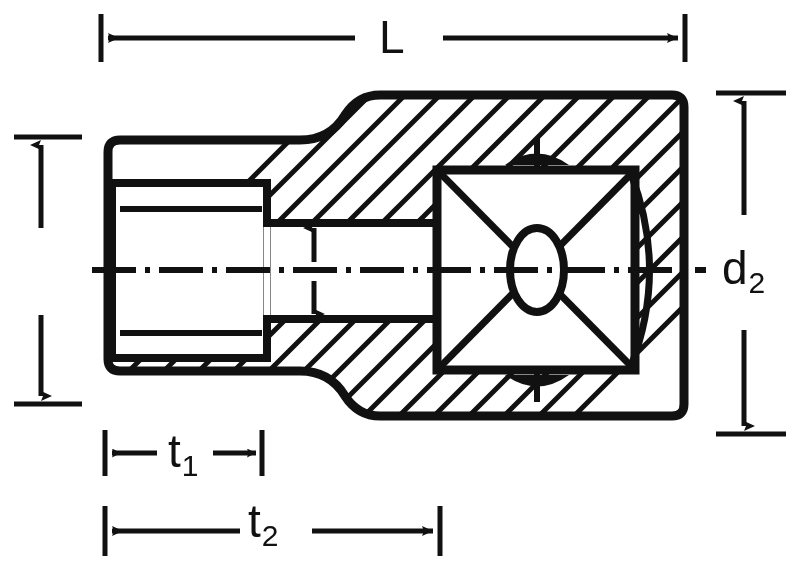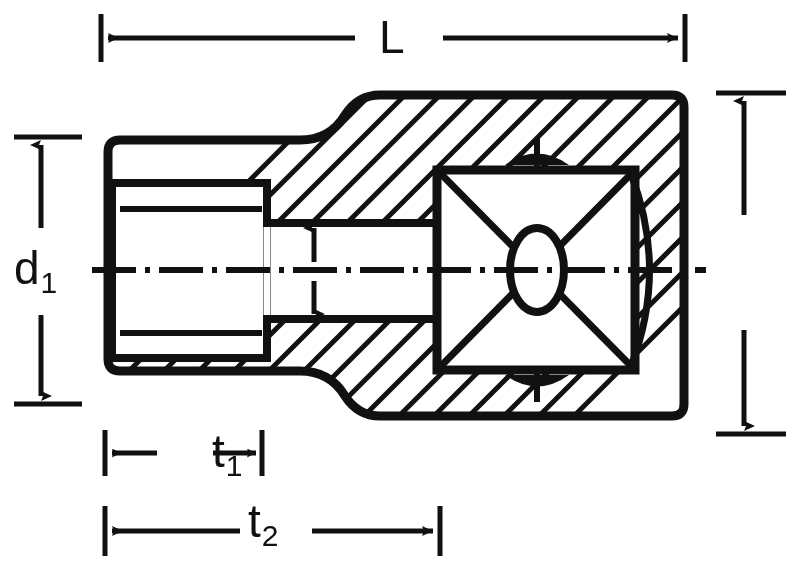--- a/index.html
+++ b/index.html
@@ -39,21 +39,21 @@
   }
   .dim-label .sub {
     font-size: 30px;
     vertical-align: -0.30em;
     margin-left: 1px;
   }
   .lbl-L   { left: 379px; top: 14px; }
   .lbl-d1  { left: 14px;  top: 245px; }
   .lbl-d2  { left: 722px; top: 245px; }
   .lbl-d3  { left: 330px; top: 245px; }
-  .lbl-t1  { left: 168px; top: 428px; margin-left: 44px; }
+  .lbl-t1  { left: 168px; top: 428px; }
   .lbl-t2  { left: 248px; top: 498px; }
 </style>
 </head>
 <body>
 
 <div id="stage">
 
   <svg id="drawing" viewBox="0 0 800 571" xmlns="http://www.w3.org/2000/svg">
 
     <defs>
@@ -238,24 +238,24 @@
       <line x1="240" y1="531" x2="112" y2="531" stroke="#111111" stroke-width="5" marker-end="url(#arrL)"></line>
       <line x1="312" y1="531" x2="433" y2="531" stroke="#111111" stroke-width="5" marker-end="url(#arrR)"></line>
     </g>
 
   </svg>
 
   <div class="dim-label lbl-L">
     <span class="base">L</span><span class="sub"></span>
   </div>
 
-  <div class="dim-label lbl-d1">
-    <span class="base">d</span><span class="sub">1</span>
-  </div>
-
+
+  <div class="dim-label lbl-d2">
+    <span class="base">d</span><span class="sub">2</span>
+  </div>
 
 
   <div class="dim-label lbl-t1">
     <span class="base">t</span><span class="sub">1</span>
   </div>
 
   <div class="dim-label lbl-t2">
     <span class="base">t</span><span class="sub">2</span>
   </div>
 

